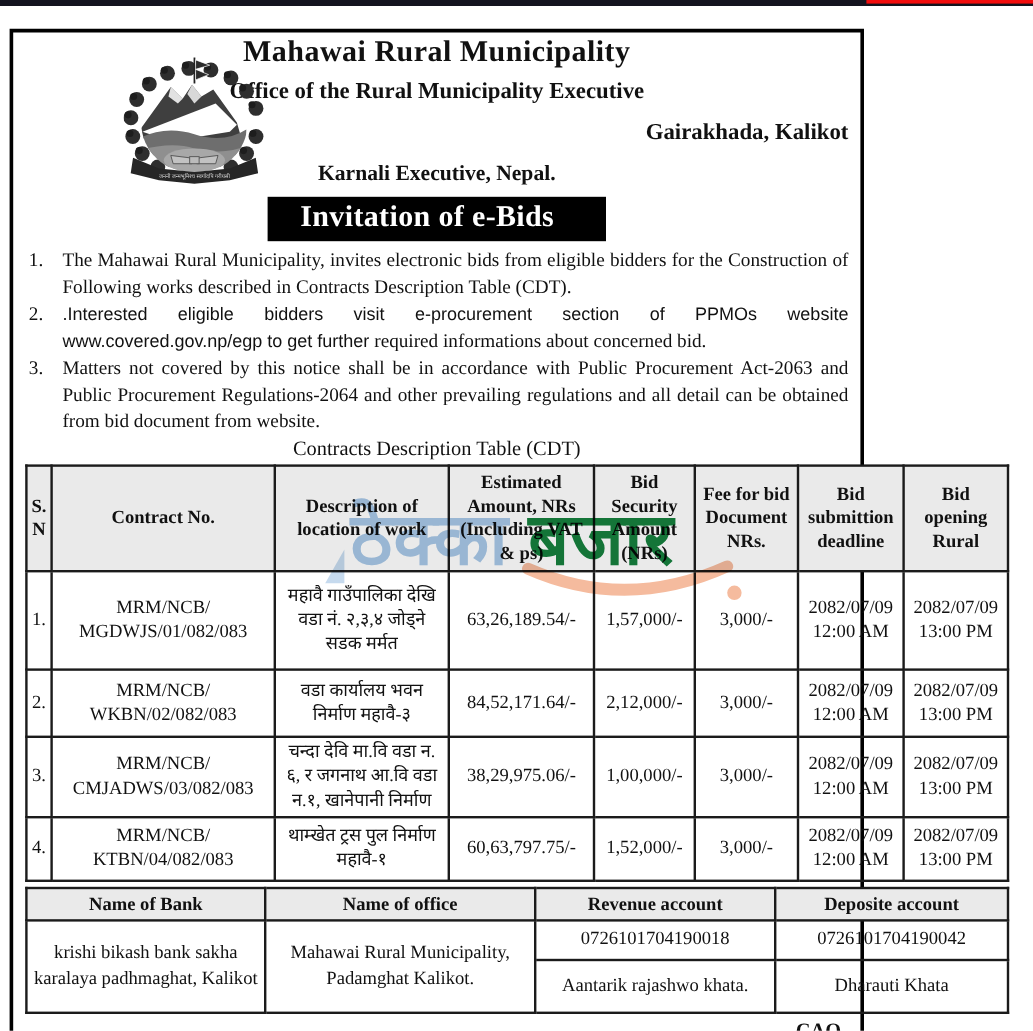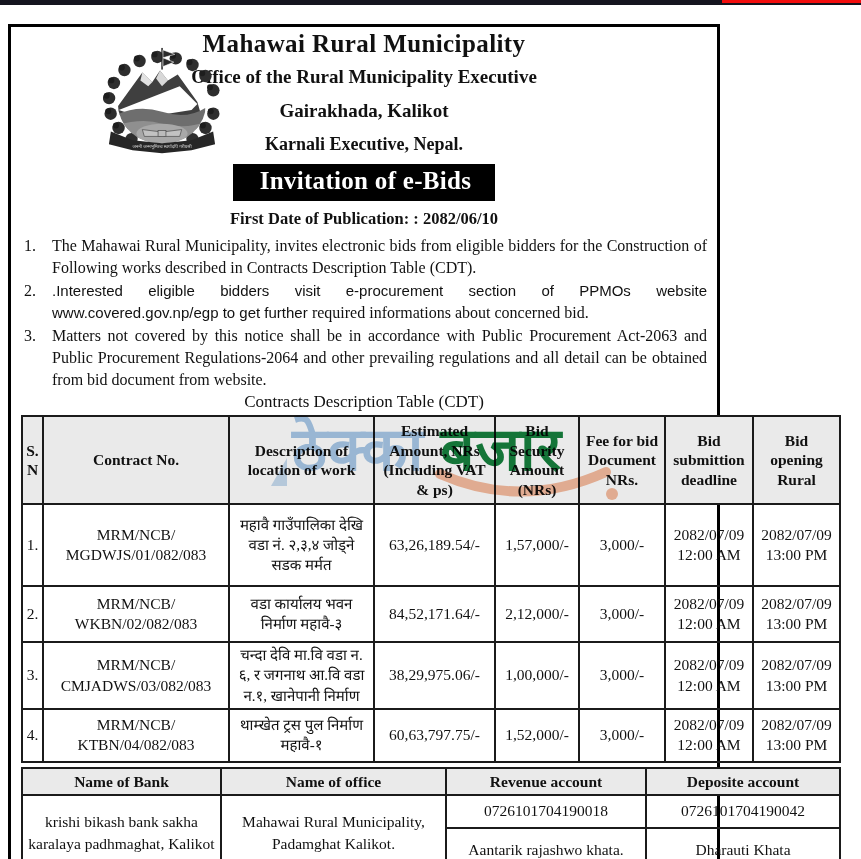--- a/index.html
+++ b/index.html
@@ -12,26 +12,26 @@
 
   .frame {
     position:absolute; left:8px; top:24px; width:712px; height:843px; box-sizing:border-box;
     border:3px solid #000; border-bottom-width:6px; padding:2px 10px 0 10px;
   }
 
   .logo { position:absolute; left:92px; top:17px; width:118px; height:118px; }
 
   .org   { text-align:center; font-weight:bold; font-size:25px; margin-top:1px; letter-spacing:.4px; }
   .office{ text-align:center; font-weight:bold; font-size:19px; margin-top:8px; }
-  .addr  { text-align:center; font-weight:bold; font-size:19px; margin-top:12px; }
+  .addr  { text-align:right; font-weight:bold; font-size:19px; margin-top:12px; }
   .prov  { text-align:center; font-weight:bold; font-size:18px; margin-top:12px; }
   .banner-row { text-align:center; margin-top:9px; }
   .banner {
     display:inline-block; background:#000; color:#fff; font-weight:bold;
-    font-size:25px; padding:3px 24px 6px 27px; letter-spacing:.3px;
+    font-size:25px; padding:3px 43px 6px 27px; letter-spacing:.3px;
   }
   .pub { text-align:center; font-weight:bold; font-size:16.5px; margin-top:8px; }
 
   .notice-list { margin-top:6px; }
   .notice-item { display:flex; font-size:16px; line-height:1.35; margin-bottom:2px; }
   .notice-num  { flex:none; width:28px; padding-left:3px; }
   .notice-text { flex:1; text-align:justify; }
   .sans { font-family:"Liberation Sans", sans-serif; font-size:15px; }
 
   .cdt-title { text-align:center; font-weight:normal; font-size:17px; margin-top:2px; margin-bottom:3px; }
@@ -137,21 +137,20 @@
   </svg>
 
   <div>
     <div class="org">Mahawai  Rural Municipality</div>
     <div class="office">Office of the Rural Municipality Executive</div>
     <div class="addr">Gairakhada, Kalikot</div>
     <div class="prov">Karnali Executive, Nepal.</div>
     <div class="banner-row">
       <span class="banner">Invitation of e-Bids</span>
     </div>
-    <div class="pub">First Date of Publication: : 2082/06/10</div>
   </div>
 
   <div class="notice-list">
     <div class="notice-item">
       <div class="notice-num">1.</div>
       <div class="notice-text">The Mahawai Rural Municipality, invites electronic bids from eligible bidders for the Construction of Following works described in Contracts Description Table (CDT).</div>
     </div>
     <div class="notice-item">
       <div class="notice-num">2.</div>
       <div class="notice-text"><span class="sans">.Interested eligible bidders visit e-procurement section of PPMOs website www.covered.gov.np/egp  to get further </span><span>required informations about concerned bid.</span></div>

